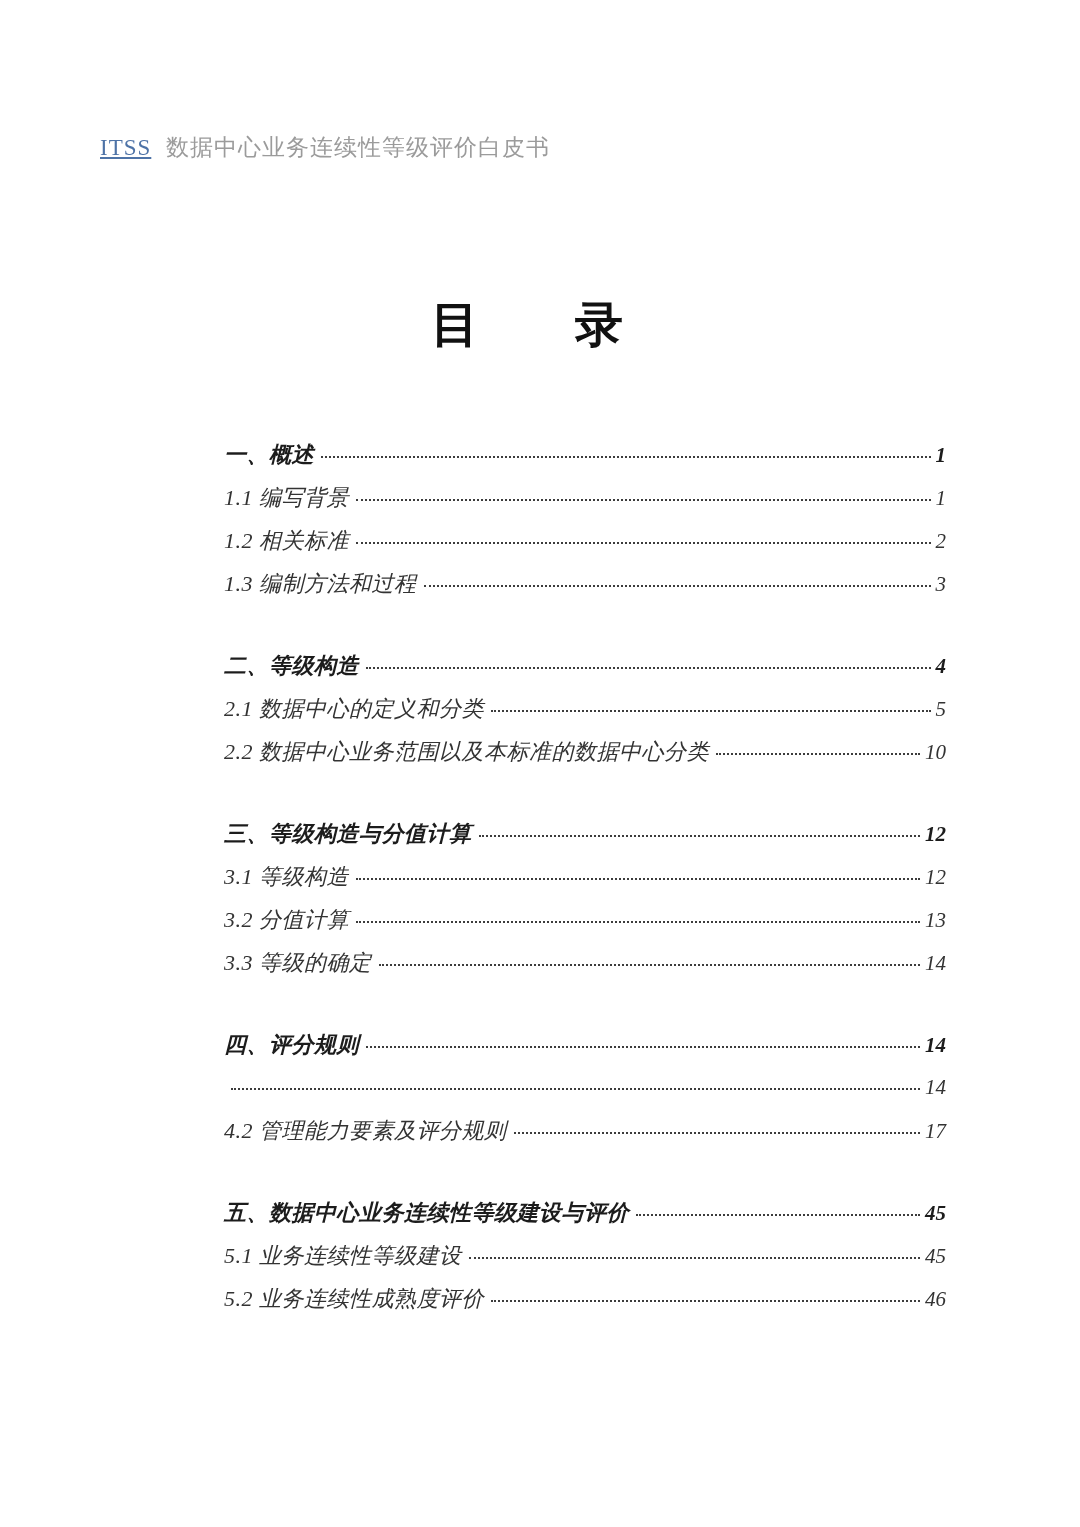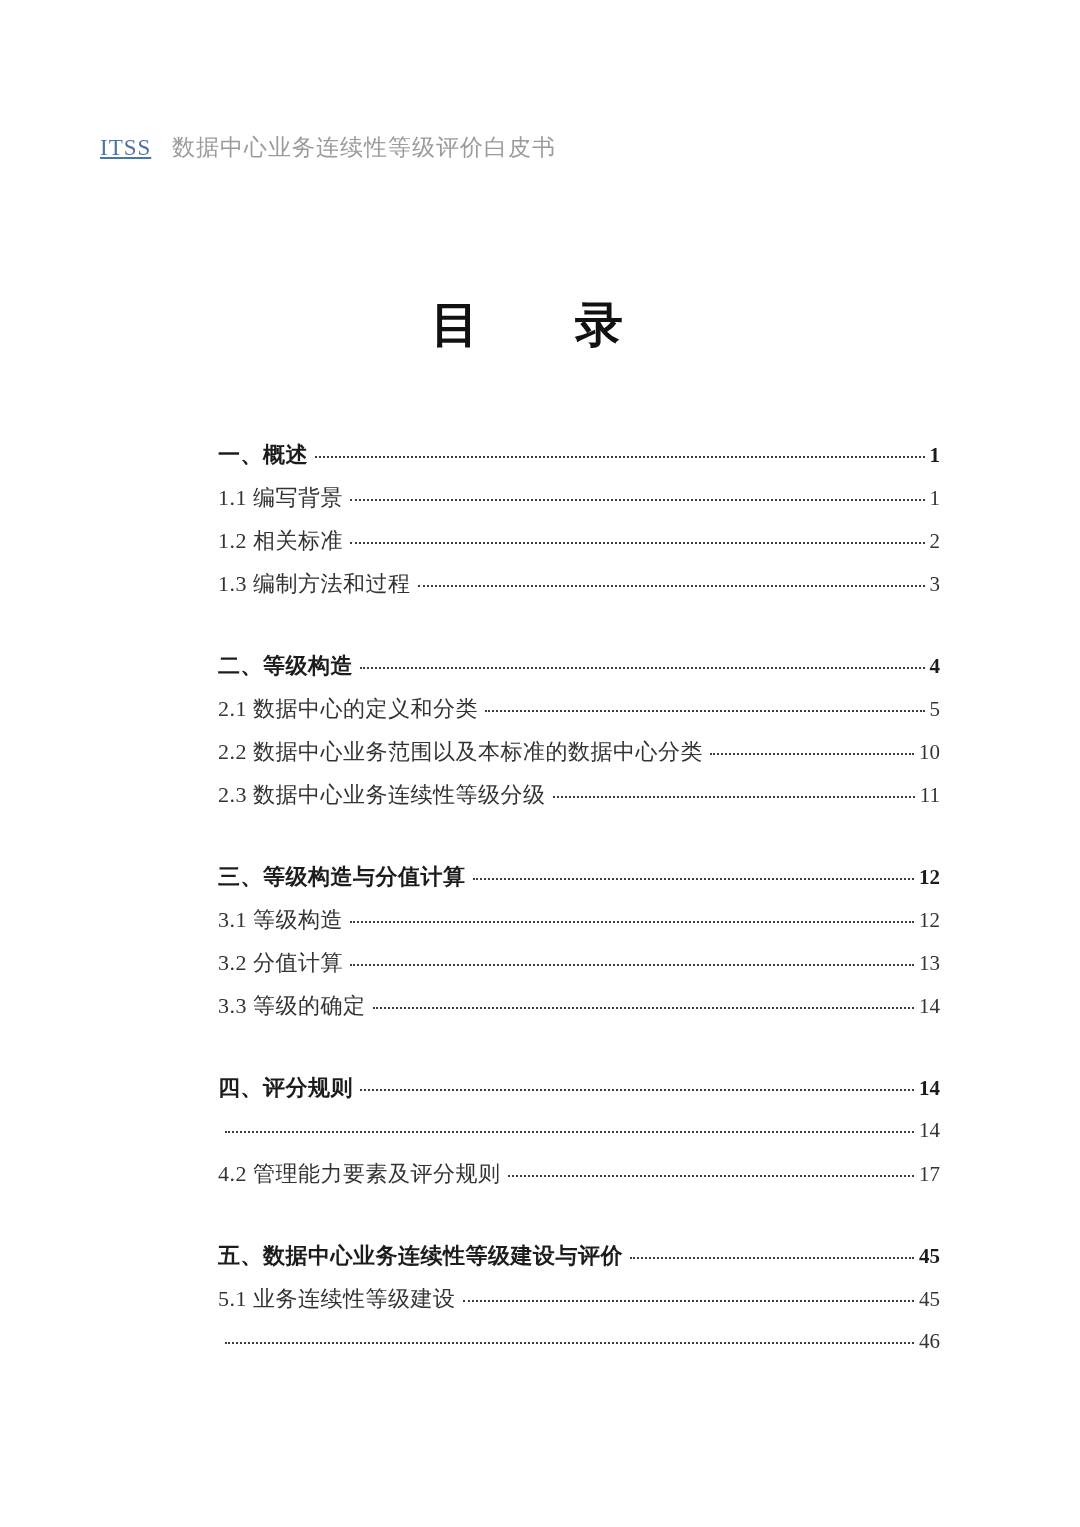--- a/index.html
+++ b/index.html
@@ -23,41 +23,42 @@
     letter-spacing: 1px;
     white-space: nowrap;
   }
   .page-header .hdr-prefix {
     color: #4e73a7;
     font-family: "Liberation Serif", serif;
     text-decoration: underline;
   }
   .page-header .hdr-title {
     color: #9b9b9b;
-    margin-left: 14px;
+    margin-left: 8px;
   }
   .toc-title {
     position: absolute;
     top: 293px;
     left: 0;
     width: 1054px; 
     text-align: center;
     font-size: 48px;
     font-weight: 900;
     color: #111111;
     font-family: "Liberation Serif", serif;
   }
   .toc-title .tchar { display: inline-block; }
   .toc-title .tchar + .tchar { margin-left: 84px; }
 
   .toc-list {
     position: absolute;
-    left: 218px;
+    left: 224px;
     top: 433px;
     width: 722px;
+    font-style: italic;
   }
   .toc-section { margin-bottom: 39px; }
   .toc-row {
     display: flex;
     align-items: baseline;
     height: 43px;
     line-height: 43px;
     font-size: 22px;
     white-space: nowrap;
   }
@@ -127,25 +128,20 @@
     <span class="leader"></span>
     <span class="toc-page">5</span>
   </div>
 
   <div class="toc-row toc-sub">
     <span class="toc-label">2.2 数据中心业务范围以及本标准的数据中心分类</span>
     <span class="leader"></span>
     <span class="toc-page">10</span>
   </div>
 
-  <div class="toc-row toc-sub">
-    <span class="toc-label">2.3 数据中心业务连续性等级分级</span>
-    <span class="leader"></span>
-    <span class="toc-page">11</span>
-  </div>
 </div>
 
   <div class="toc-section">
   <div class="toc-row toc-heading">
     <span class="toc-label">三、等级构造与分值计算</span>
     <span class="leader"></span>
     <span class="toc-page">12</span>
   </div>
 
   <div class="toc-row toc-sub">
@@ -194,17 +190,18 @@
     <span class="toc-page">45</span>
   </div>
 
   <div class="toc-row toc-sub">
     <span class="toc-label">5.1 业务连续性等级建设</span>
     <span class="leader"></span>
     <span class="toc-page">45</span>
   </div>
 
   <div class="toc-row toc-sub">
+    <span class="toc-label">5.2 业务连续性成熟度评价</span>
     <span class="leader"></span>
     <span class="toc-page">46</span>
   </div>
 </div>
 </div>
 
 </body></html>

